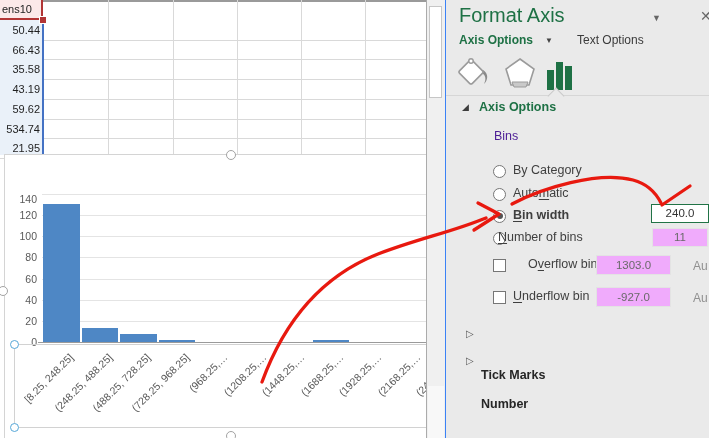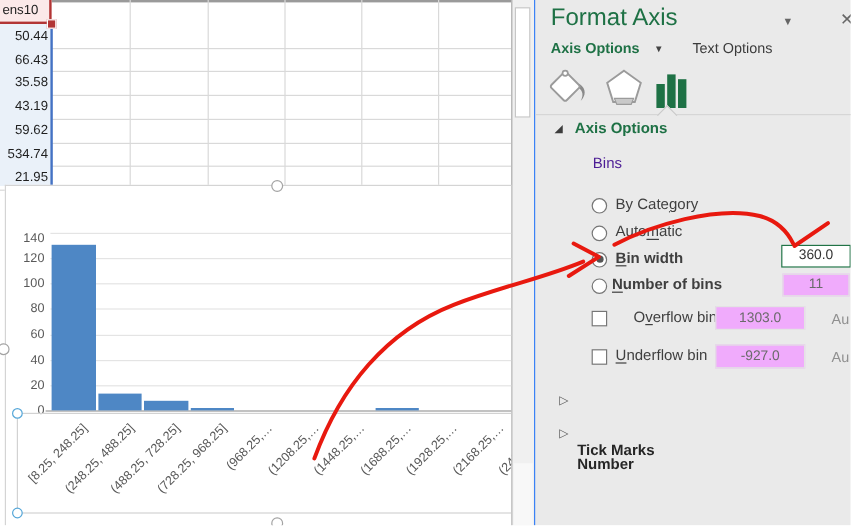--- a/index.html
+++ b/index.html
@@ -183,38 +183,38 @@
 
     <div id="pane-options">
         <div class="radio abs" style="left: 47px; top: 165px;"></div>
         <div class="optlabel abs" style="left: 67px; top: 163px;"><span>By Cate</span><u>g</u><span>ory</span></div>
         <div class="radio abs" style="left: 47px; top: 187.5px;"></div>
         <div class="optlabel abs" style="left: 67px; top: 185.5px;"><span>Auto</span><u>m</u><span>atic</span></div>
         <div class="radio abs" style="left: 47px; top: 209.5px;">
           <div class="dot"></div>
         </div>
         <div class="optlabel abs" style="left: 67px; top: 207.5px; font-weight: bold;"><span></span><u>B</u><span>in width</span></div>
-        <div class="field active abs" style="left: 205px; top: 204px; width: 58px; height: 19px; line-height: 17px;">360.0</div>
+        <div class="field active abs" style="left: 205px; top: 204px; width: 58px; height: 19px; line-height: 17px;">240.0</div>
         <div class="radio abs" style="left: 47px; top: 232px;"></div>
-        <div class="optlabel abs" style="left: 64px; top: 230px; font-weight: bold;"><span></span><u>N</u><span>umber of bins</span></div>
+        <div class="optlabel abs" style="left: 52px; top: 230px;"><span></span><u>N</u><span>umber of bins</span></div>
         <div class="field gray abs" style="left: 206px; top: 228px; width: 56px; height: 19px; line-height: 17px;">11</div>
         <div class="chk abs" style="left: 47px; top: 258.5px;"></div>
         <div class="optlabel abs" style="left: 67px; top: 256.5px; margin-left: 15px;"><span>O</span><u>v</u><span>erflow bin</span></div>
         <div class="field gray abs" style="left: 150px; top: 255px; width: 75px; height: 20px; line-height: 18px;">1303.0</div>
         <div class="suffix abs" style="left: 247px; top: 259px;">Au</div>
         <div class="chk abs" style="left: 47px; top: 290.5px;"></div>
         <div class="optlabel abs" style="left: 67px; top: 288.5px;"><span></span><u>U</u><span>nderflow bin</span></div>
         <div class="field gray abs" style="left: 150px; top: 287px; width: 75px; height: 20px; line-height: 18px;">-927.0</div>
         <div class="suffix abs" style="left: 247px; top: 291px;">Au</div>
       </div>
 
     <div class="coll-tri abs" style="left:20px;top:328px;">▷</div>
     <div class="coll-lbl abs" style="left:35px;top:326px;">Tick Marks</div>
     <div class="coll-tri abs" style="left:20px;top:355px;">▷</div>
-    <div class="coll-lbl abs" style="left:35px;top:338px;text-align:center;">Number</div>
+    <div class="coll-lbl abs" style="left:35px;top:355px;text-align:center;">Number</div>
   </div>
 
   <svg id="arrows" class="abs" viewBox="0 0 709 438">
     <g fill="none" stroke="#e8190f" stroke-width="3.3" stroke-linecap="round" stroke-linejoin="round">
       <path d="M262,382 C284,322 322,276 378,254 C420,238 452,232 486,218"></path>
       <path d="M478,203 L499,214 L474,230"></path>
       <path d="M512,204 C542,188 598,171 633,180 C648,184 656,193 661,203"></path>
       <path d="M690,186 L662,205"></path>
     </g>
   </svg>

